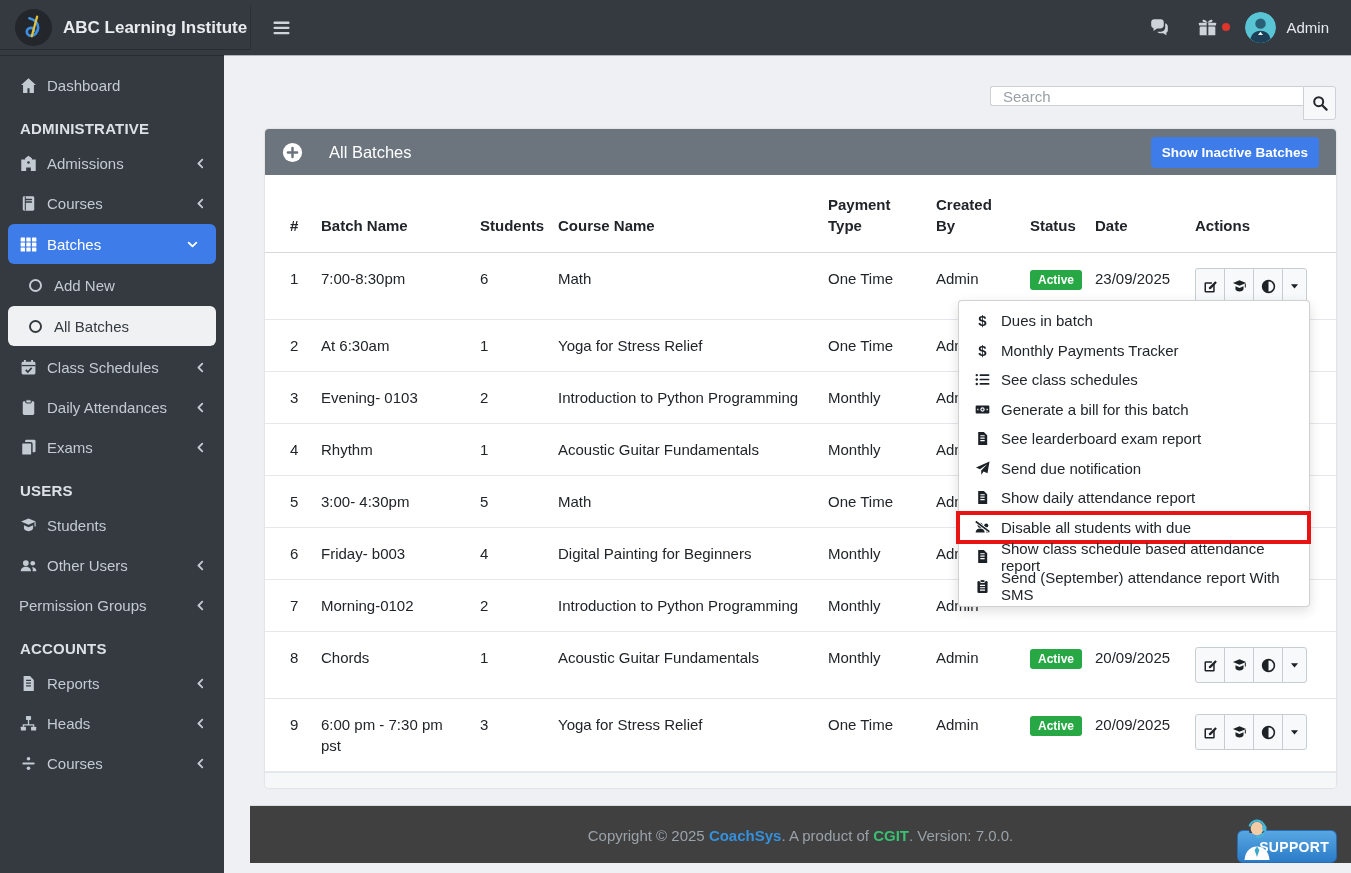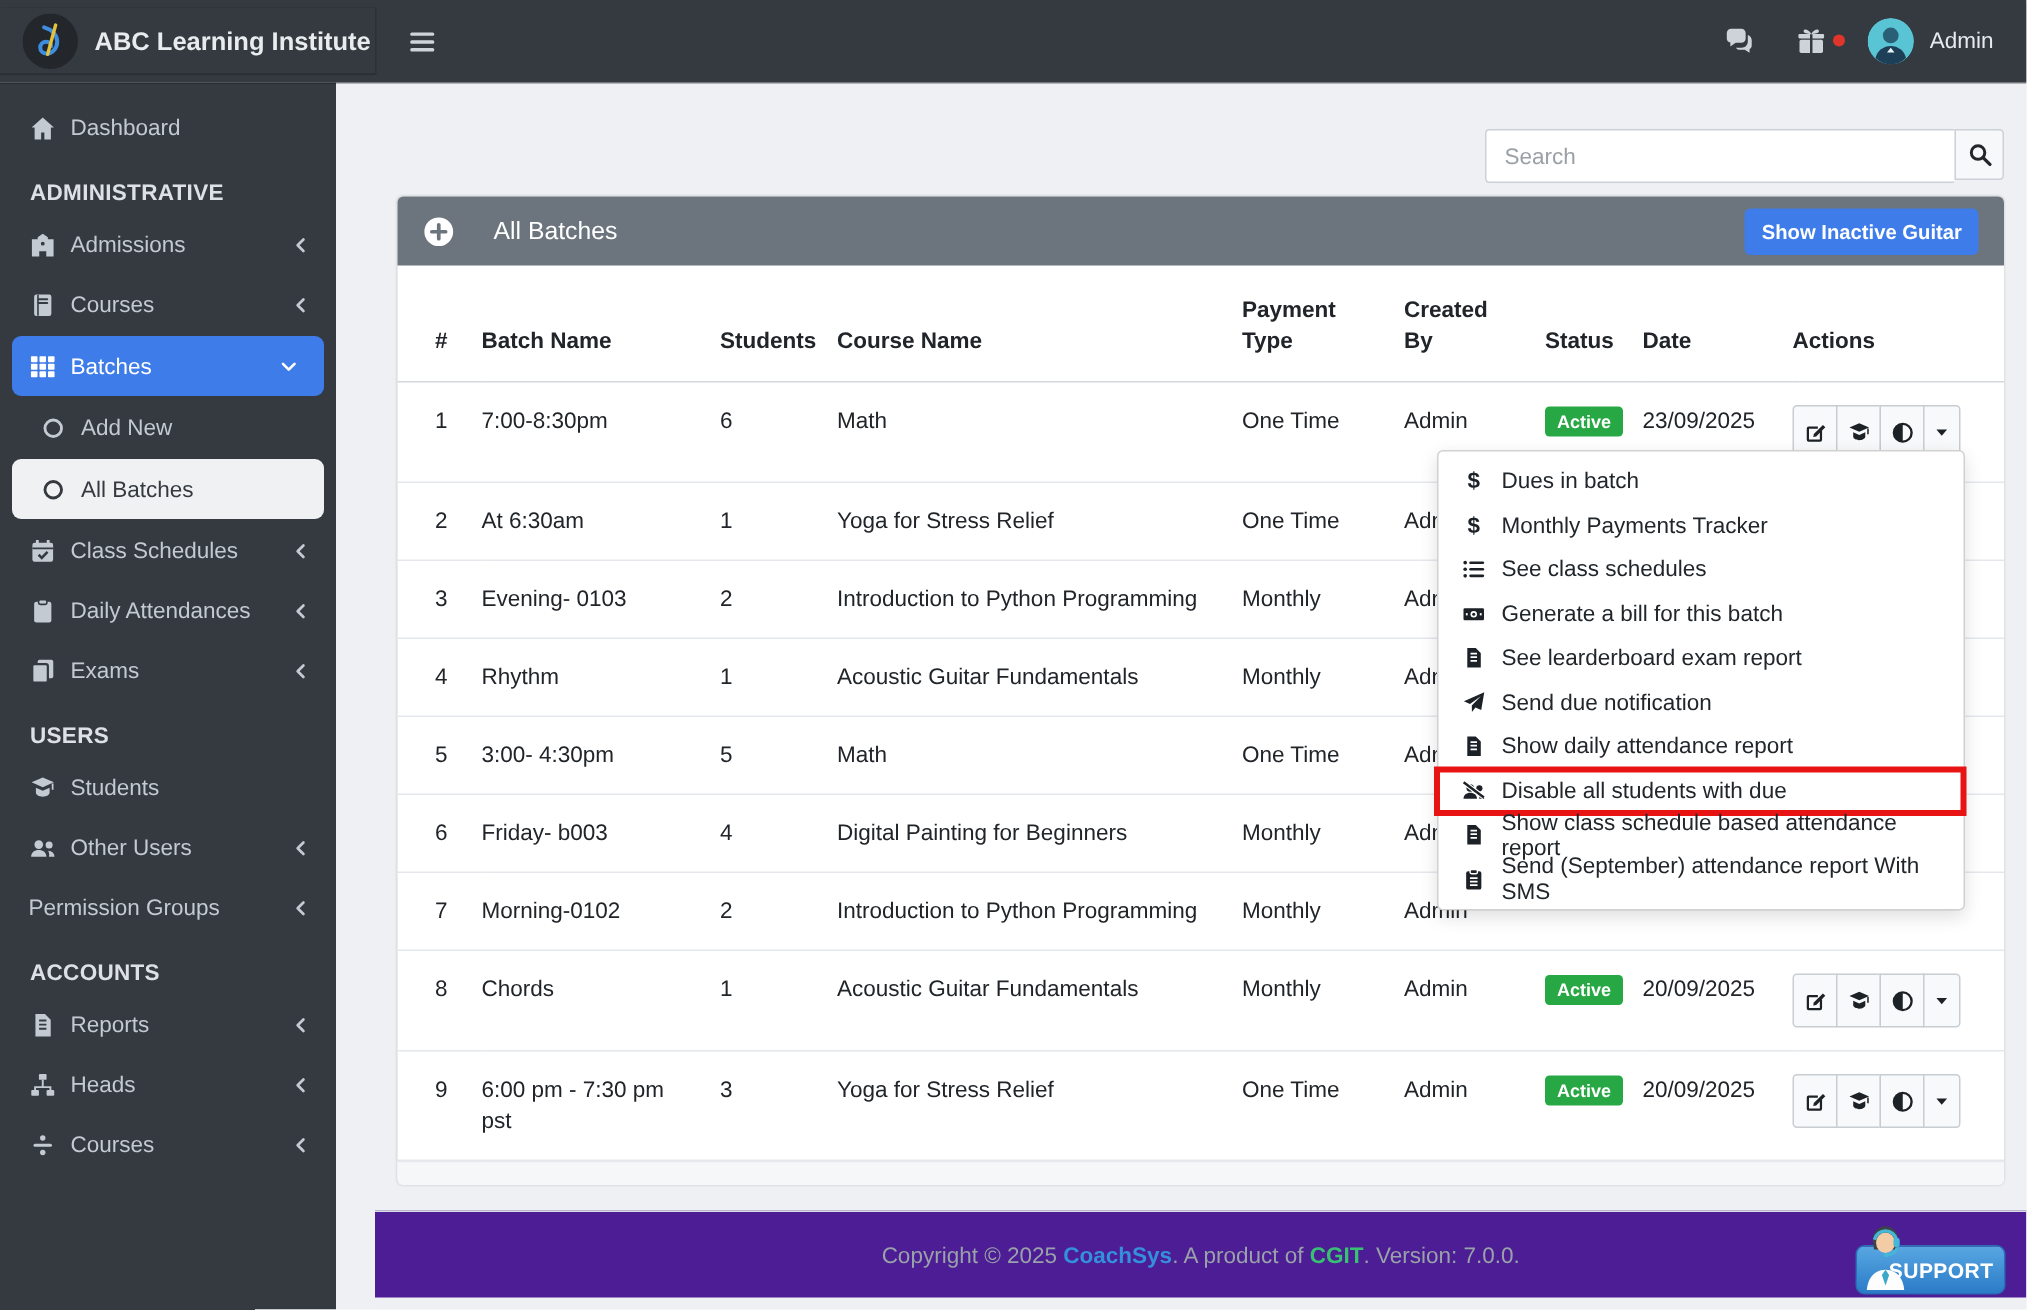--- a/index.html
+++ b/index.html
@@ -43,21 +43,21 @@
   .s-item.active .s-ic, .s-item.active .s-chev { color:#fff; }
   .s-item.sub { padding-left:26px; }
   .s-item.active-sub { background:#f0f1f2; color:#343a40; border-radius:6px; margin:1px 8px; padding-left:18px; }
   .s-item.active-sub .s-ic { color:#343a40; }
   .s-section { color:#dde1e6; font-size:15px; font-weight:bold; padding:15px 12px 6px 20px; letter-spacing:.2px; }
 
   
   .content { position:absolute; left:250px; top:55px; right:0; bottom:0;
     background:#eef0f4; padding:0 15px; overflow:hidden; }
   .search-row { margin-top:31px; display:flex; justify-content:flex-end; }
-  .search-input { width:313px; height:36px; border:1px solid #ccd1d7; border-right:none;
+  .search-input { width:313px; height:20px; border:1px solid #ccd1d7; border-right:none;
     border-radius:3px 0 0 3px; padding:0 12px; font-size:15px; color:#495057;
     font-family:inherit; background:#fff; outline:none; }
   .search-input::placeholder { color:#9aa0a6; }
   .search-btn { width:33px; height:34px; border:1px solid #ccd1d7; background:#f7f8f9;
     border-radius:0 3px 3px 0; display:flex; align-items:center; justify-content:center; cursor:pointer; }
   .search-btn .ic { width:16px; height:16px; color:#23272b; }
 
   
   .panel { margin-top:9px; background:#fff; border-radius:4px; box-shadow:0 0 2px rgba(0,0,0,.18); }
   .panel-head { height:46px; background:#6c757d; border-radius:4px 4px 0 0; display:flex;
@@ -97,21 +97,21 @@
     padding:5px 0; z-index:50; --ic-bg:#ffffff; }
   .dd-item { height:29.5px; display:flex; align-items:center; padding:0 14px; gap:9px;
     font-size:15px; color:#21262b; cursor:pointer; position:relative; }
   .dd-ic { width:19px; height:15px; color:#1c2127; flex:0 0 auto; display:flex;
     align-items:center; justify-content:center; }
   .dollar-txt { font-size:15px; font-weight:bold; font-family:inherit; }
   .dd-item.hl::after { content:""; position:absolute; left:-3px; right:-2px; top:-2px; bottom:-2px;
     border:4px solid var(--red); pointer-events:none; }
 
   
-  .footer { margin:17px -15px 0; border-top:1px solid #d9dee3; background:#4c1d95;
+  .footer { margin:17px -15px 0; border-top:1px solid #d9dee3; background:#404040;
     height:58px; text-align:center; padding-top:21px; font-size:15px; color:#99a1a9; }
   .f-brand { color:var(--brandblue); font-weight:bold; text-decoration:none; cursor:pointer; }
   .f-company { color:var(--brandgreen); font-weight:bold; text-decoration:none; cursor:pointer; }
 
   
   .support { position:absolute; left:1237px; top:830px; width:100px; height:33px;
     background:linear-gradient(#58a7e2,#2b7bc8); border:1px solid #2a6db4; border-radius:6px;
     display:flex; align-items:center; justify-content:flex-end; padding-right:7px;
     z-index:60; cursor:pointer; }
   .support-label { color:#fff; font-size:14px; font-weight:bold; letter-spacing:.3px; }
@@ -393,21 +393,21 @@
 
   <section class="panel">
     <div class="panel-head">
       <span class="panel-plus">
           <svg viewBox="0 0 16 16" fill="currentColor">
             <circle cx="8" cy="8" r="7.3"></circle>
             <path d="M8 4.5v7M4.5 8h7" stroke="var(--ic-bg,#6c757d)" stroke-width="1.9" stroke-linecap="round"></path>
           </svg>
         </span>
       <span class="panel-title">All Batches</span>
-      <button class="show-inactive">Show Inactive Guitar</button>
+      <button class="show-inactive">Show Inactive Batches</button>
     </div>
 
     <table>
       <colgroup>
         <col class="c1">
           <col class="c2">
           <col class="c3">
           <col class="c4">
           <col class="c5">
         <col class="c6">

